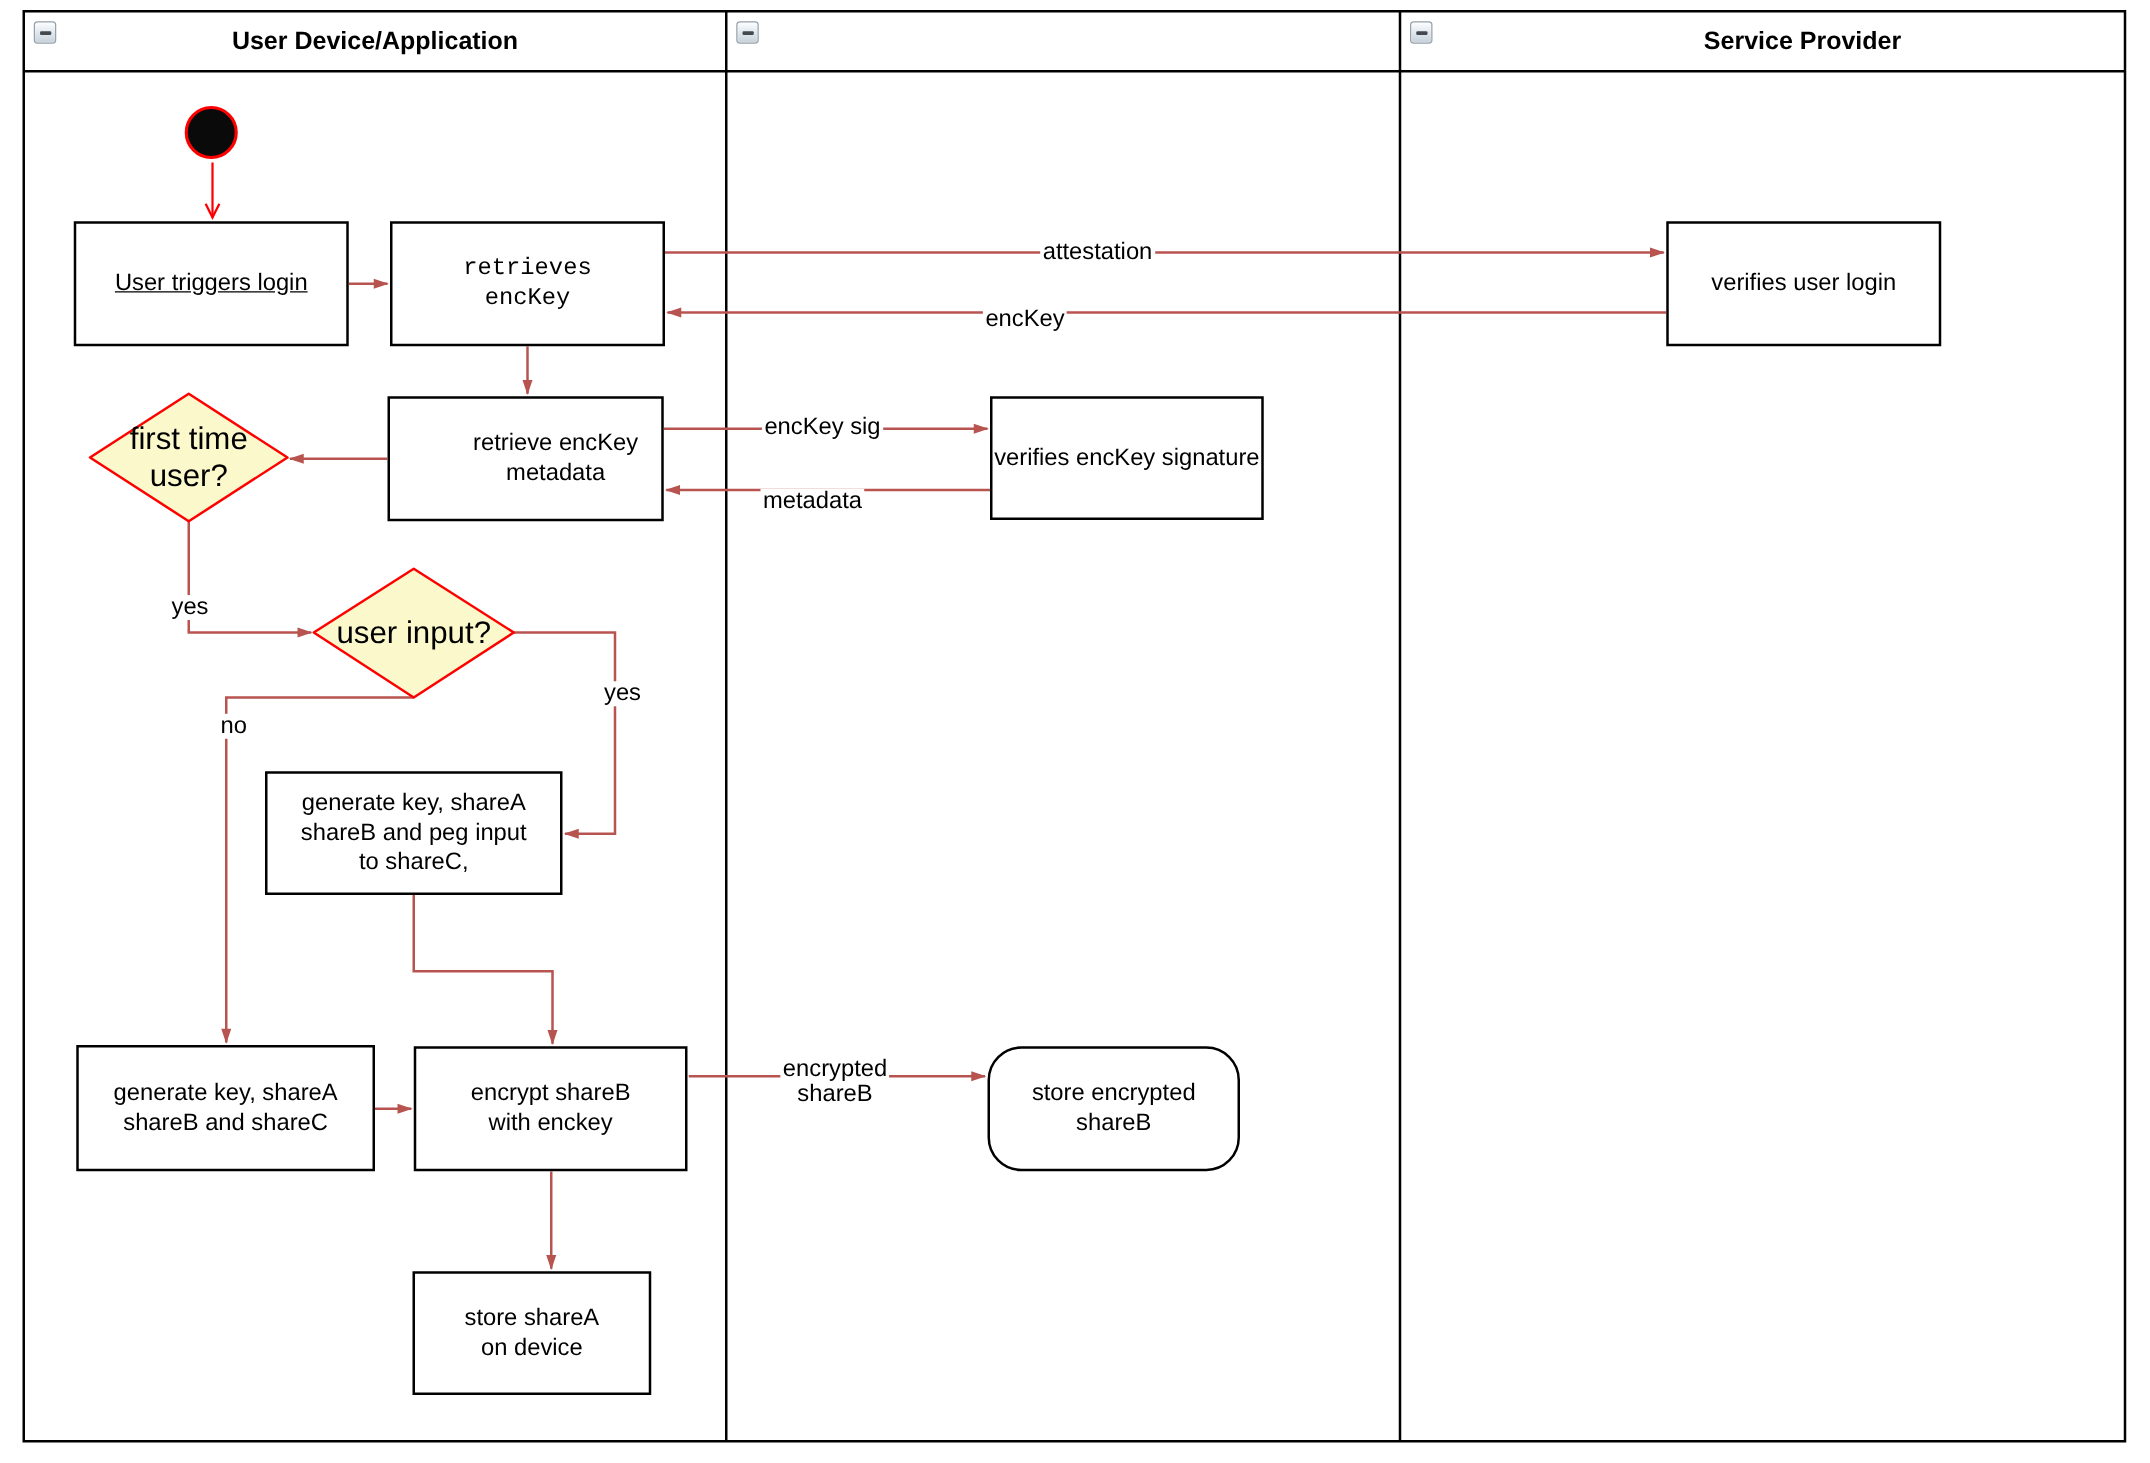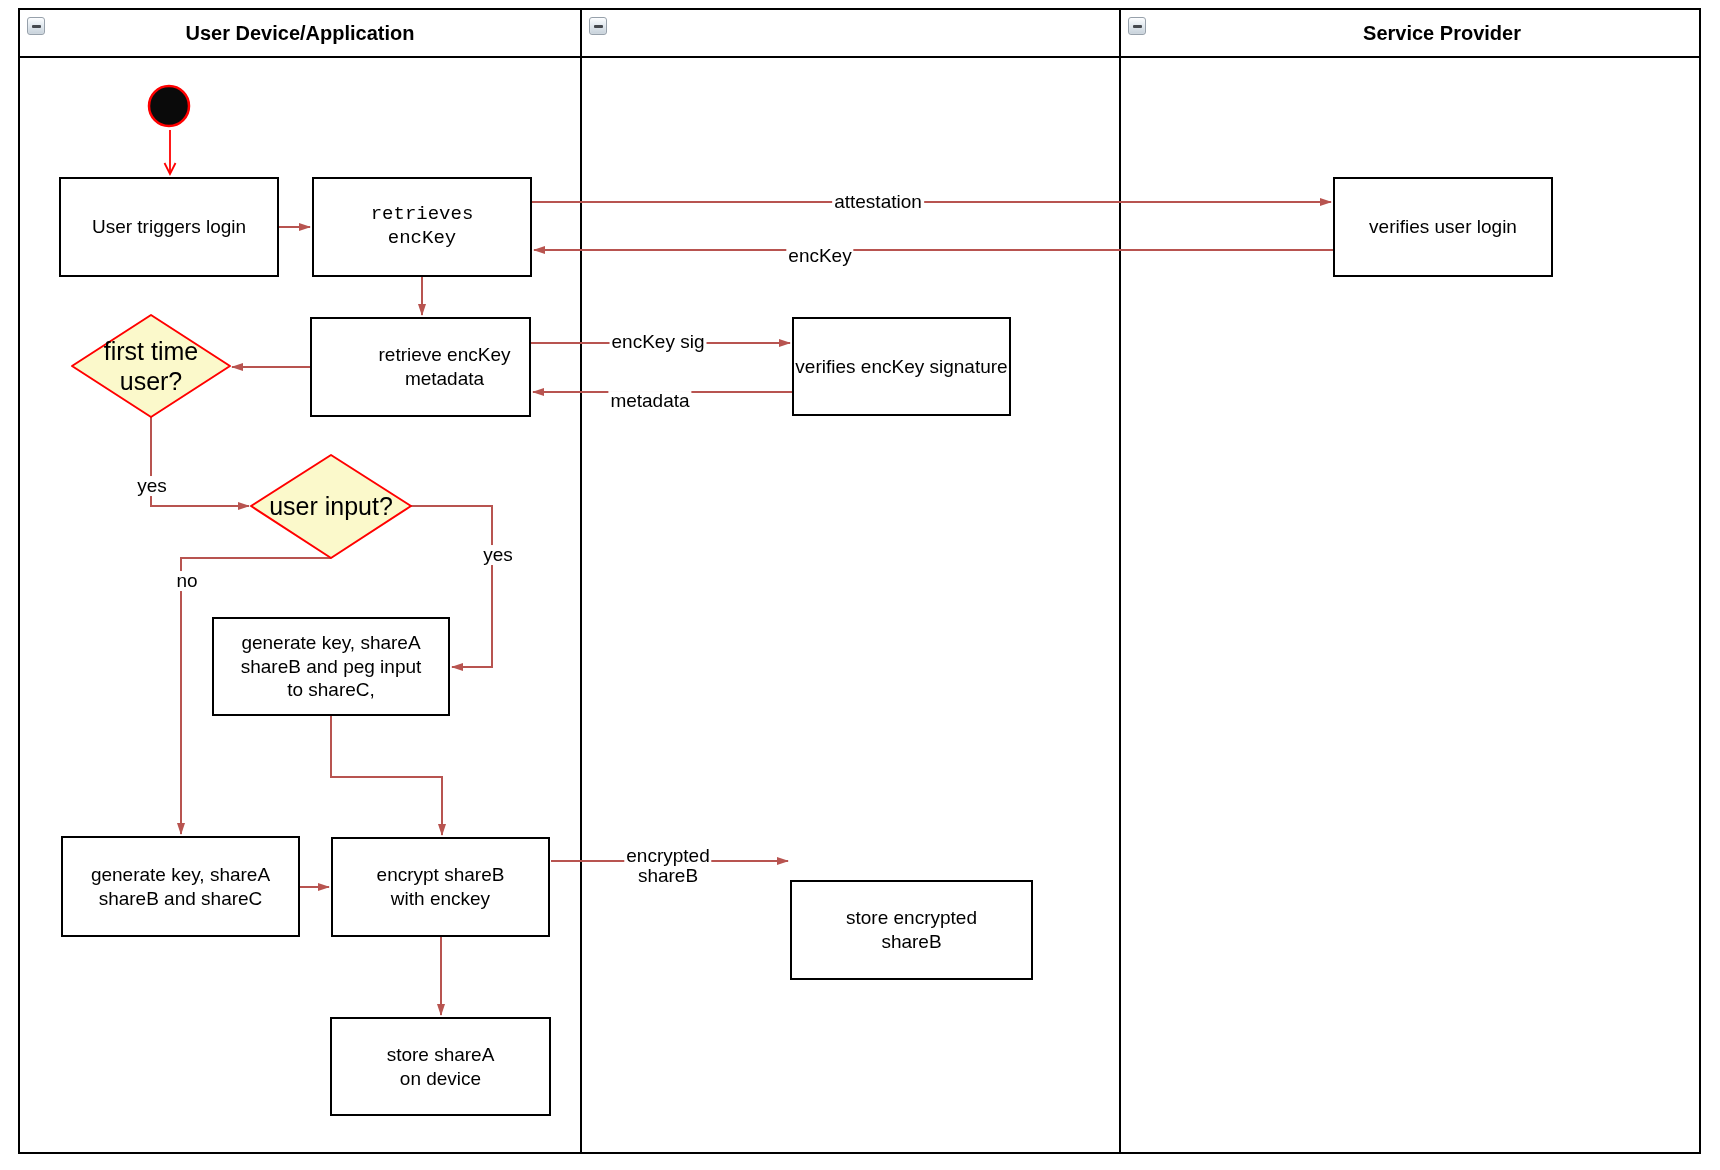--- a/index.html
+++ b/index.html
@@ -93,37 +93,37 @@
   <div class="collapse-btn" style="left:27px;">
       <div class="minus"></div>
     </div>
   <div class="collapse-btn" style="left:589px;">
       <div class="minus"></div>
     </div>
   <div class="collapse-btn" style="left:1128px;">
       <div class="minus"></div>
     </div>
 
-  <div class="node" style="left:59px;top:177px;width:220px;height:100px;">User triggers login</div>
+  <div class="node" style="left:59px;top:177px;width:220px;height:100px;text-decoration:underline;">User triggers login</div>
   <div class="node" style="left:312px;top:177px;width:220px;height:100px;font-family:Liberation Mono, monospace;">retrieves
 encKey</div>
   <div class="node" style="left:310px;top:317px;width:221px;height:100px;padding-left:48px;">retrieve encKey
 metadata</div>
   <div class="node" style="left:1333px;top:177px;width:220px;height:100px;">verifies user login</div>
   <div class="node nowrap" style="left:792px;top:317px;width:219px;height:99px;">verifies encKey signature</div>
   <div class="node" style="left:212px;top:617px;width:238px;height:99px;">generate key, shareA
 shareB and peg input
 to shareC,</div>
   <div class="node" style="left:61px;top:836px;width:239px;height:101px;">generate key, shareA
 shareB and shareC</div>
   <div class="node" style="left:331px;top:837px;width:219px;height:100px;">encrypt shareB
 with enckey</div>
-  <div class="node" style="left:790px;top:880px;width:243px;height:100px;">store encrypted
+  <div class="node" style="left:790px;top:837px;width:202px;height:100px;border-radius:27px;">store encrypted
 shareB</div>
-  <div class="node" style="left:330px;top:1017px;width:221px;height:99px;">store shareA
+  <div class="node" style="left:330px;top:1017px;width:191px;height:99px;">store shareA
 on device</div>
 
   <div class="shape-label" style="left:151px;top:366px;">first time
 user?</div>
   <div class="shape-label" style="left:331px;top:506px;">user input?</div>
 
   <div class="edge-label" style="left:878px;top:202px;">attestation</div>
   <div class="edge-label" style="left:820px;top:256px;">encKey</div>
   <div class="edge-label" style="left:658px;top:342px;">encKey sig</div>
   <div class="edge-label" style="left:650px;top:401px;">metadata</div>

